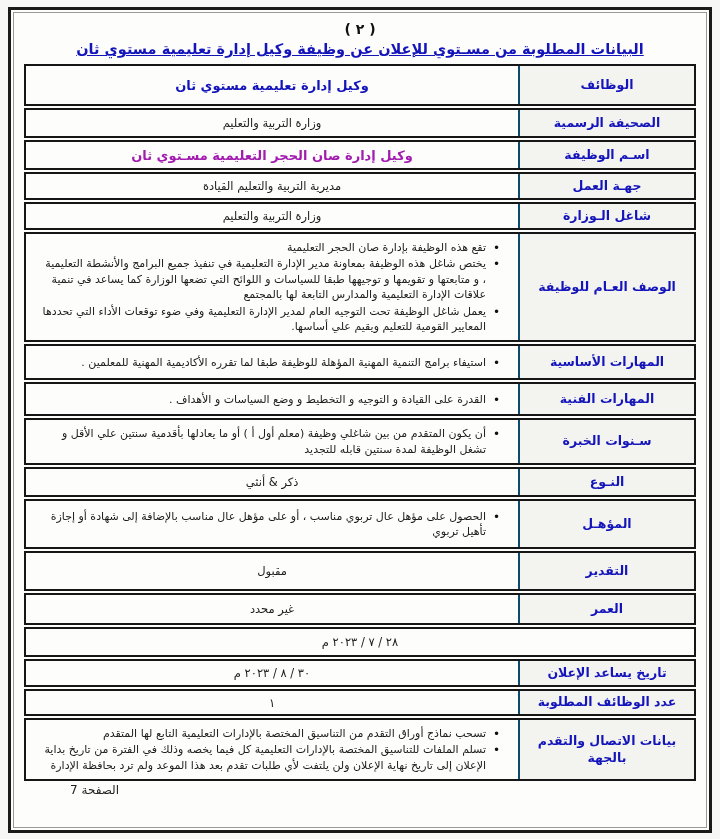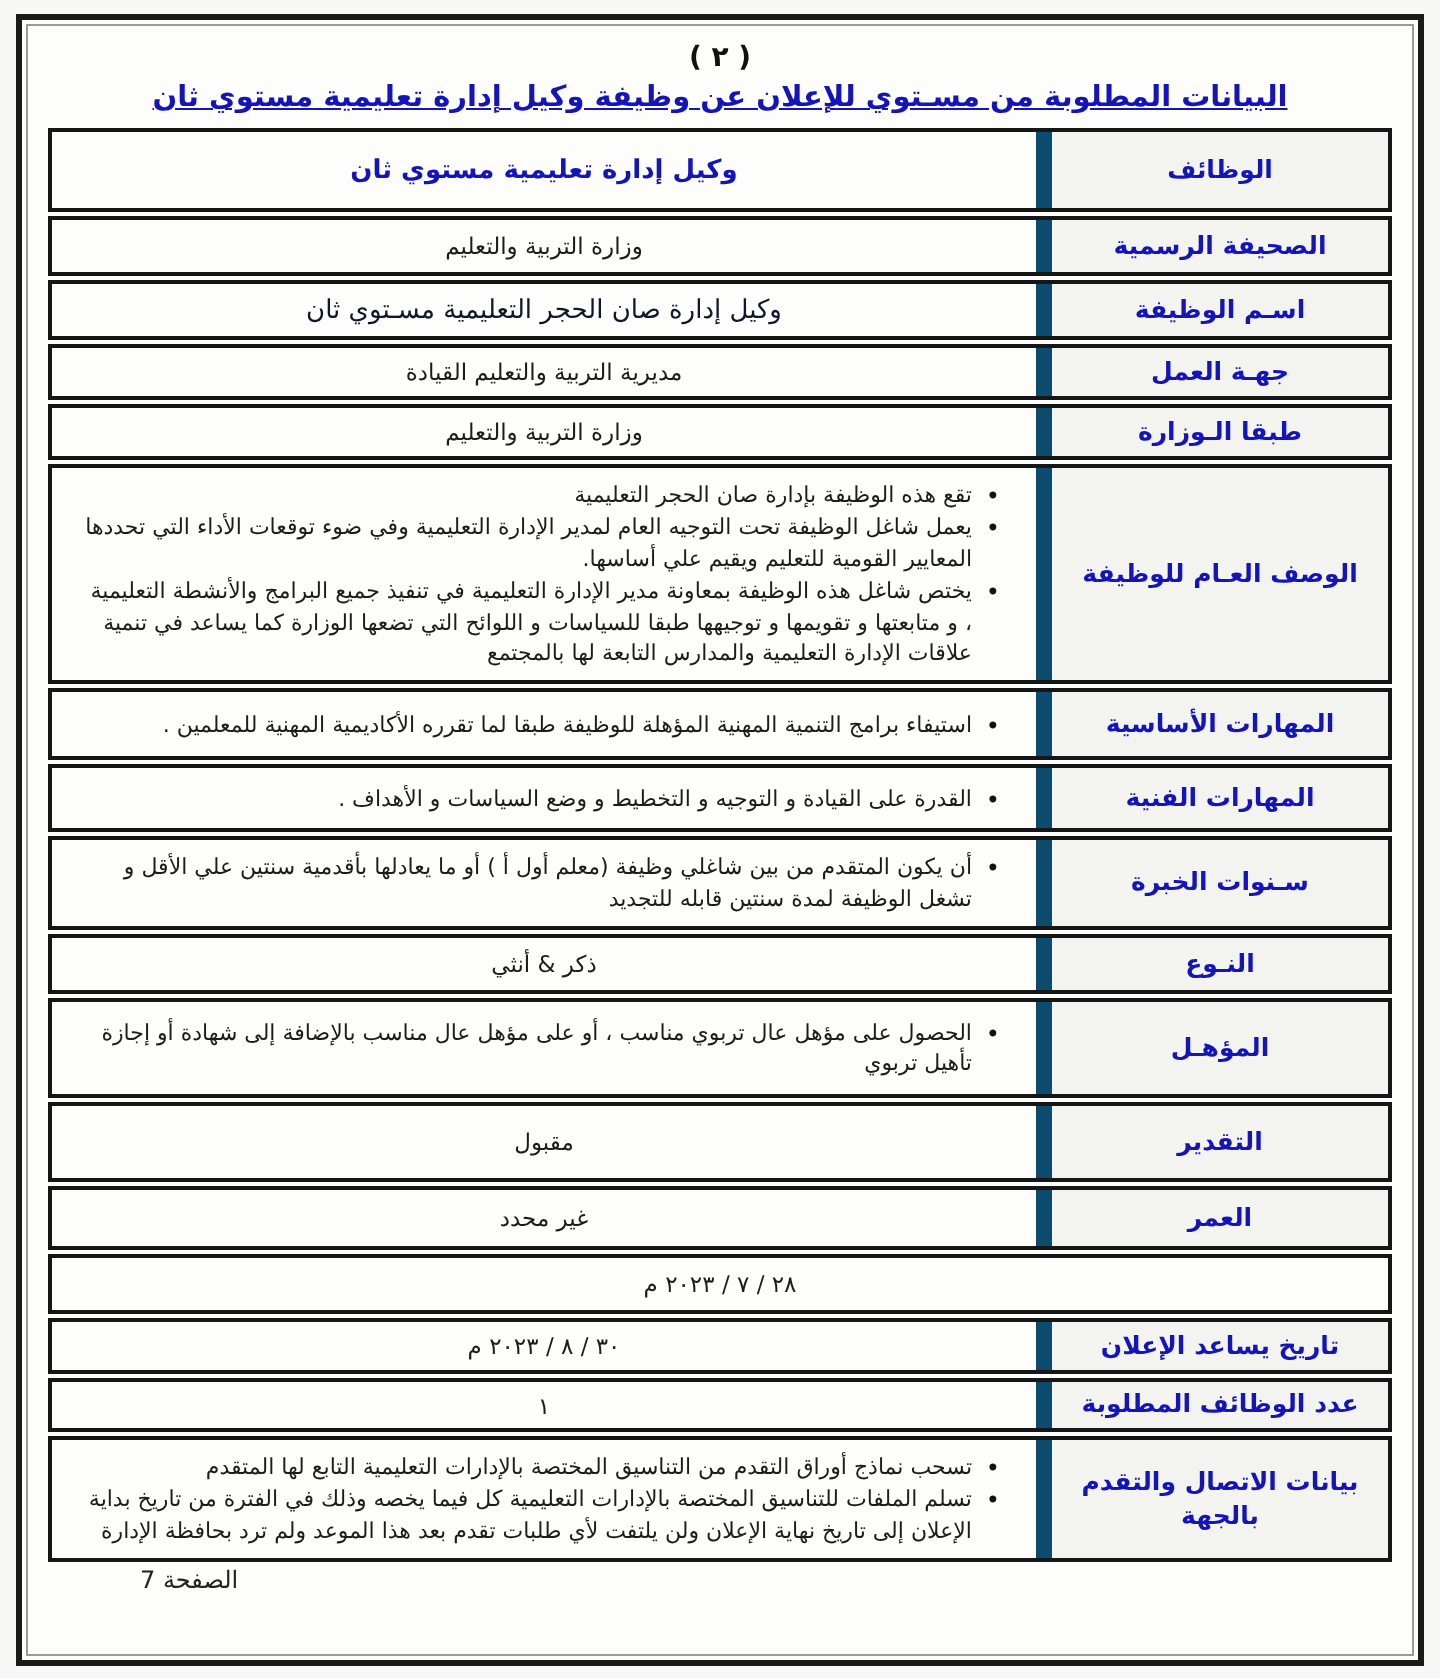--- a/index.html
+++ b/index.html
@@ -35,39 +35,39 @@
   }
   .doc-table { display:flex; flex-direction:column; gap:2px; }
   .row {
     display:flex;
     border:2px solid #161616;
     background:#fdfdfb;
     box-sizing:border-box;
   }
   .label-cell {
     flex:0 0 176px; width:176px;
-    border-left:8px solid #0c4a6e;
+    border-left:2px solid #0c4a6e;
     background:#f3f3ef;
     color:#1414bb; font-weight:bold;
     font-size:12.5px;
     display:flex; align-items:center; justify-content:center;
     text-align:center;
     padding:3px 6px; box-sizing:border-box;
     line-height:1.35;
   }
   .value-cell {
     flex:1;
     display:flex; align-items:center; justify-content:center;
     padding:3px 12px; box-sizing:border-box;
     font-size:11.5px;
     text-align:center;
   }
   .value-cell.has-bullets { justify-content:center; text-align:right;border-radius:32px; }
   .v-blue { color:#1414bb; font-weight:bold; font-size:13px; }
-  .v-red  { color:#0f172a; font-weight:normal; font-size:13px; }
+  .v-red  { color:#a21caf; font-weight:bold; font-size:13px; }
   .bullet-list { list-style:none; margin:2px 0; padding:0 6px 0 4px; width:100%; }
   .bullet-list li {
     position:relative;
     padding-right:14px;
     font-size:11px; line-height:1.4;
     text-align:right;
     margin:1px 0;
   }
   .bullet-list li::before {
     content:"\2022";
@@ -111,32 +111,32 @@
             <span class="v-red">وكيل إدارة صان الحجر التعليمية مسـتوي ثان</span>
           </div>
         </div>
         <div class="row" style="min-height: 28px;">
           <div class="label-cell">جهـة العمل</div>
           <div class="value-cell">
             <span>مديرية التربية والتعليم القيادة</span>
           </div>
         </div>
         <div class="row" style="min-height: 28px;">
-          <div class="label-cell">طبقا الـوزارة</div>
+          <div class="label-cell">شاغل الـوزارة</div>
           <div class="value-cell">
             <span>وزارة التربية والتعليم</span>
           </div>
         </div>
         <div class="row" style="min-height: 108px;">
           <div class="label-cell">الوصف العـام للوظيفة</div>
           <div class="value-cell has-bullets">
             <ul class="bullet-list">
               <li>تقع هذه الوظيفة بإدارة صان الحجر التعليمية</li>
+              <li>يختص شاغل هذه الوظيفة بمعاونة مدير الإدارة التعليمية في تنفيذ جميع البرامج والأنشطة التعليمية ، و متابعتها و تقويمها و توجيهها طبقا للسياسات و اللوائح التي تضعها الوزارة  كما يساعد في تنمية علاقات الإدارة  التعليمية والمدارس التابعة لها بالمجتمع</li>
               <li>يعمل شاغل  الوظيفة تحت التوجيه العام لمدير الإدارة التعليمية وفي ضوء توقعات الأداء التي تحددها المعايير القومية للتعليم ويقيم علي أساسها.</li>
-              <li>يختص شاغل هذه الوظيفة بمعاونة مدير الإدارة التعليمية في تنفيذ جميع البرامج والأنشطة التعليمية ، و متابعتها و تقويمها و توجيهها طبقا للسياسات و اللوائح التي تضعها الوزارة  كما يساعد في تنمية علاقات الإدارة  التعليمية والمدارس التابعة لها بالمجتمع</li>
             </ul>
           </div>
         </div>
         <div class="row" style="min-height: 36px;">
           <div class="label-cell">المهارات الأساسية</div>
           <div class="value-cell has-bullets">
             <ul class="bullet-list">
               <li>استيفاء برامج التنمية المهنية المؤهلة للوظيفة طبقا لما تقرره الأكاديمية المهنية للمعلمين .</li>
             </ul>
           </div>

